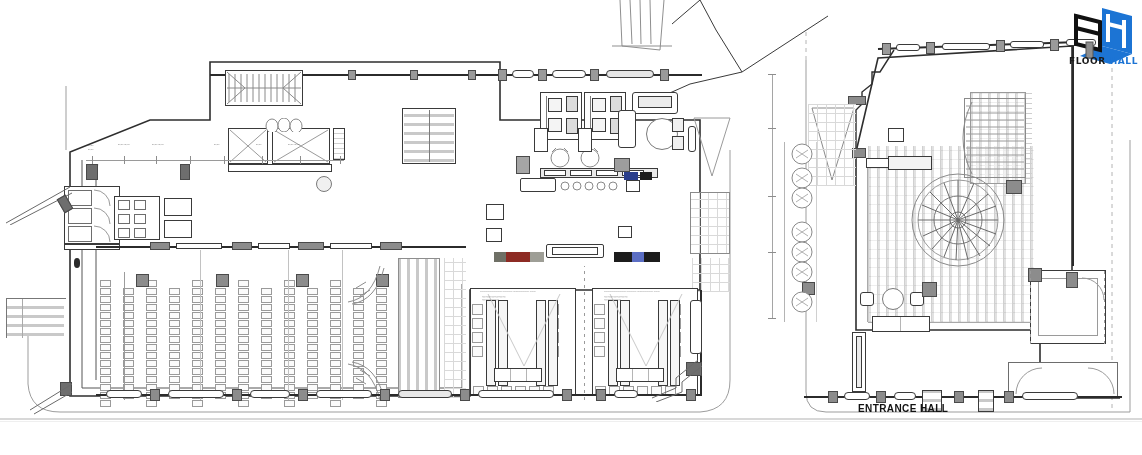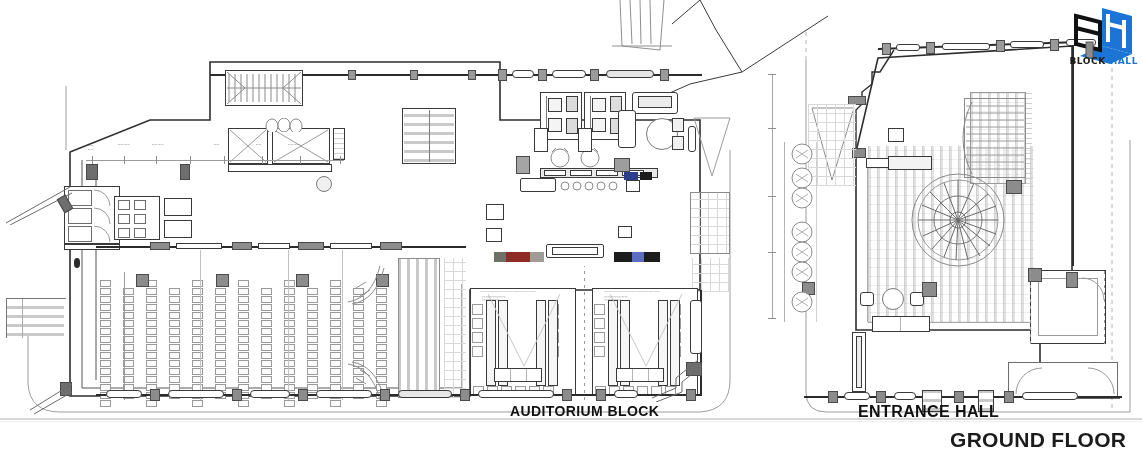--- a/index.html
+++ b/index.html
@@ -23,21 +23,21 @@
   .stripeH{position:absolute;background:repeating-linear-gradient(0deg,#c9c9c9 0 3px,#ffffff 3px 9px);}
   .dashv{position:absolute;background:repeating-linear-gradient(0deg,#9a9a9a 0 3px,transparent 3px 7px);width:1px;}
   .circ{position:absolute;border:1px solid #7a7a7a;border-radius:50%;background:#fff;}
   .sw{position:absolute;box-sizing:border-box;}
   .micro{position:absolute;font-size:2px;line-height:2.4px;color:#6b6b6b;white-space:nowrap;letter-spacing:.1px;}
   .dimtick{position:absolute;background:#8d8d8d;}
 
   
   .plan-label{position:absolute;font-weight:bold;color:#111;letter-spacing:.4px;}
   #lbl-aud{left:510px;top:403px;font-size:14px;}
-  #lbl-ent{left:858px;top:403px;font-size:16px;}
+  #lbl-ent{left:858px;top:403px;font-size:10px;}
   #title-ground{position:absolute;left:950px;top:428px;font-size:21px;font-weight:bold;color:#1b1b1b;letter-spacing:.3px;}
 
   
   #rule-a{position:absolute;left:0;top:418px;width:1142px;height:2px;background:#d8d8d8;}
   #rule-b{position:absolute;left:0;top:421px;width:1142px;height:1px;background:#efefef;}
 
   
   #watermark{position:absolute;left:8px;top:425px;font-size:23px;font-weight:bold;
      letter-spacing:-.6px;color:#ffffff;font-family:"DejaVu Sans",sans-serif;
      text-shadow:-1px -1px 0 #555,1px -1px 0 #555,-1px 1px 0 #555,1px 1px 0 #555,0 2px 2px rgba(0,0,0,.25);}
@@ -676,21 +676,20 @@
     <div class="pier dark" style="left:86px;top:164px;width:12px;height:16px;"></div>
     <div class="pier dark" style="left:180px;top:164px;width:10px;height:16px;"></div>
 
     <div class="micro" style="left:480px;top:290px;width:70px;white-space:normal;">
       ▭▭▭▭▭▭▭▭▭▭▭ ▭▭▭▭▭ ▭▭▭▭▭▭▭▭ ▭▭▭
     </div>
     <div class="micro" style="left:604px;top:290px;width:70px;white-space:normal;">
       ▭▭▭▭▭▭▭▭▭▭▭ ▭▭▭▭▭ ▭▭▭▭▭▭▭▭ ▭▭▭
     </div>
 
-    <div class="plan-label" id="lbl-aud">AUDITORIUM BLOCK</div>
   </div>
 
   <div id="plan-entrance" style="position:absolute;left:790px;top:0;width:352px;height:420px;">
 
     <svg width="352" height="420" style="position:absolute;left:0;top:0">
       <g stroke="#2e2e2e" stroke-width="1.6" fill="none">
         <path d="M66 152 L66 330 L250 330 L250 398 L330 398"></path>
         <path d="M66 152 L88 58 L282 46 L282 330"></path>
       </g>
       <g stroke="#555" stroke-width="1" fill="none">
@@ -880,33 +879,32 @@
       <div class="dimtick" style="left:-22px;top:252px;width:8px;height:1px;"></div>
       <div class="dimtick" style="left:-22px;top:318px;width:8px;height:1px;"></div>
     </div>
 
     <div class="plan-label" id="lbl-ent" style="left:68px;top:403px;">ENTRANCE HALL</div>
   </div>
 
   <div id="rule-a"></div>
   <div id="rule-b"></div>
 
-  <div id="title-ground">GROUND FLOOR</div>
 
 
   <svg id="logo" viewBox="0 0 76 74">
     <g>
       <path d="M40 6 L70 14 L70 52 L40 44 Z" fill="#1c74d4"></path>
       <path d="M40 44 L70 52 L48 62 L18 54 Z" fill="#1c74d4"></path>
       <path d="M46 12 L46 40" stroke="#ffffff" stroke-width="4" fill="none"></path>
       <path d="M62 18 L62 46" stroke="#ffffff" stroke-width="4" fill="none"></path>
       <path d="M46 22 L62 26" stroke="#ffffff" stroke-width="4" fill="none"></path>
       <path d="M14 14 L38 20 L38 48 L14 42 Z" fill="none" stroke="#111111" stroke-width="4"></path>
       <path d="M14 26 L38 32" stroke="#111111" stroke-width="4" fill="none"></path>
       <rect x="24" y="40" width="7" height="16" fill="#8d8d8d" stroke="#555" stroke-width="1"></rect>
     </g>
   </svg>
   <div id="logo-text">
-    <span class="k">BLOCK</span>
+    <span class="k">FLOOR</span>
     <span class="b">HALL</span>
   </div>
 
 </div>
 
 </body></html>

